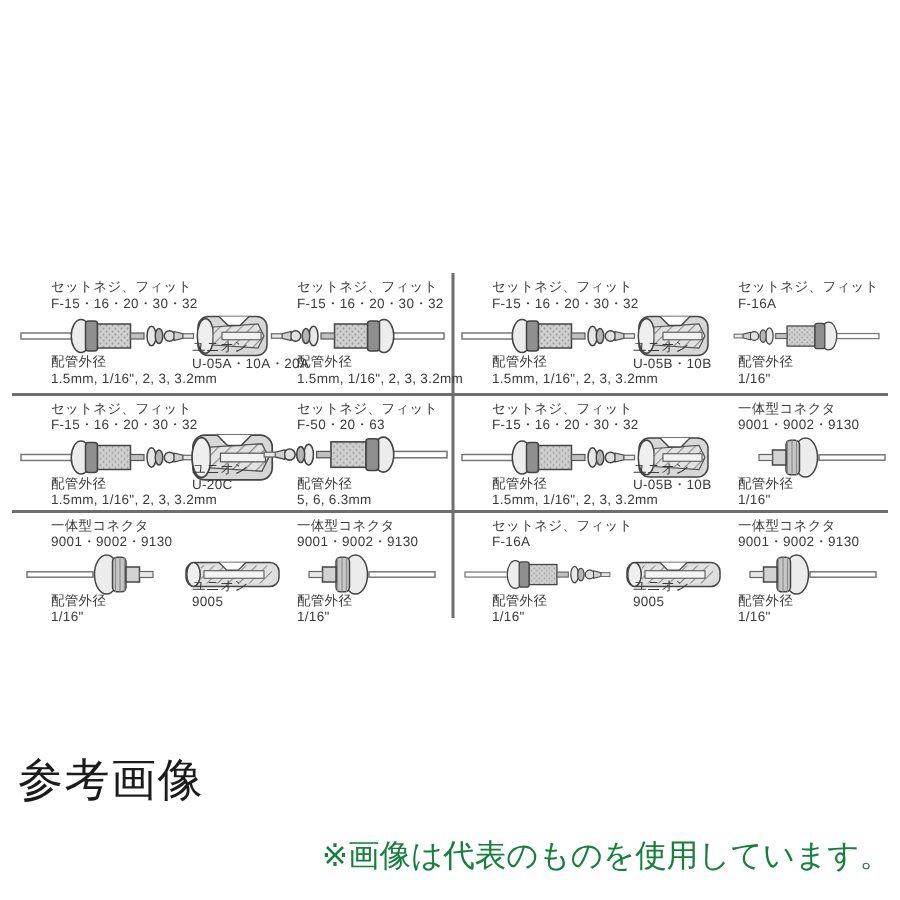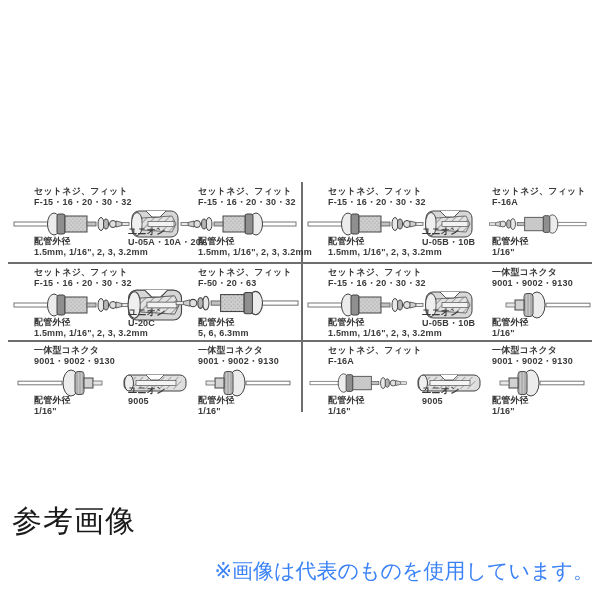--- a/index.html
+++ b/index.html
@@ -1,32 +1,32 @@
 <!DOCTYPE html>
 <html><head>
 <meta charset="utf-8">
 <style>
   html,body{margin:0;padding:0;}
   body{
     width:600px;height:600px;background:#ffffff;position:relative;overflow:hidden;
     font-family:"Liberation Sans","DejaVu Sans",sans-serif;color:#333;
   }
-  .diagram{position:absolute;left:8px;top:180px;width:584px;height:240px;font-weight:bold;}
+  .diagram{position:absolute;left:8px;top:180px;width:584px;height:240px;}
   .hdiv{position:absolute;left:0;width:584px;height:1.5px;background:#6e6e6e;}
   .vdiv{position:absolute;left:293px;top:2px;width:1.5px;height:230px;background:#6e6e6e;}
   .panel{position:absolute;width:290px;height:78px;}
   .pair{position:absolute;font-size:9px;line-height:11px;white-space:nowrap;color:#3a3a3a;letter-spacing:0.2px;}
   .lt{left:26px;top:4px;}
   .rt{left:190px;top:4px;}
   .lb{left:26px;bottom:2px;}
   .cb{left:120px;bottom:12px;}
   .rb{left:190px;bottom:2px;}
   .illus{position:absolute;left:0;top:24px;width:292px;height:36px;}
   .caption{position:absolute;left:12px;top:501px;font-size:30px;line-height:40px;color:#1b1b1b;letter-spacing:1px;}
-  .note{position:absolute;right:6px;top:556px;font-size:21px;line-height:30px;color:#3b82f6;}
+  .note{position:absolute;right:6px;top:556px;font-size:21px;line-height:30px;color:#15803d;}
   .defs-holder{position:absolute;width:0;height:0;overflow:hidden;}
 </style>
 </head>
 <body>
 
 <svg class="defs-holder" aria-hidden="true">
   <defs>
     <pattern id="stip" width="4" height="4" patternUnits="userSpaceOnUse">
       <rect width="4" height="4" fill="#cfcfcf"></rect>
       <circle cx="1" cy="1" r="0.6" fill="#979797"></circle>

